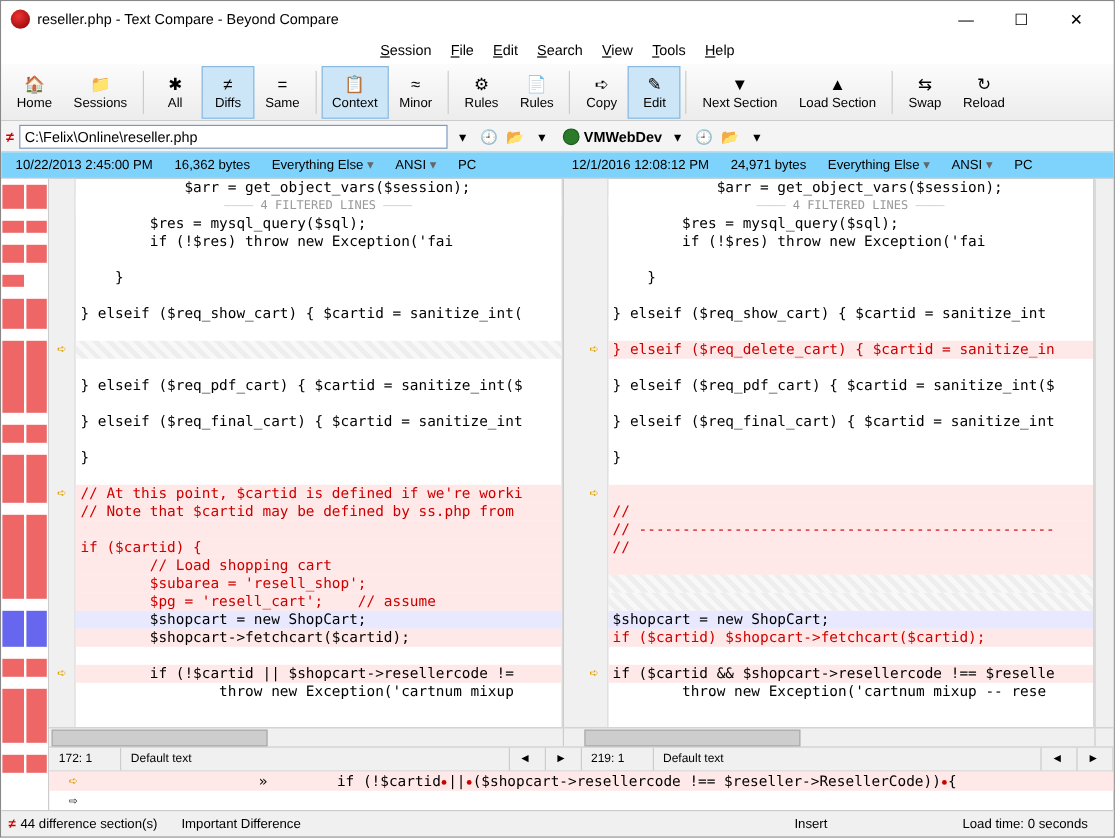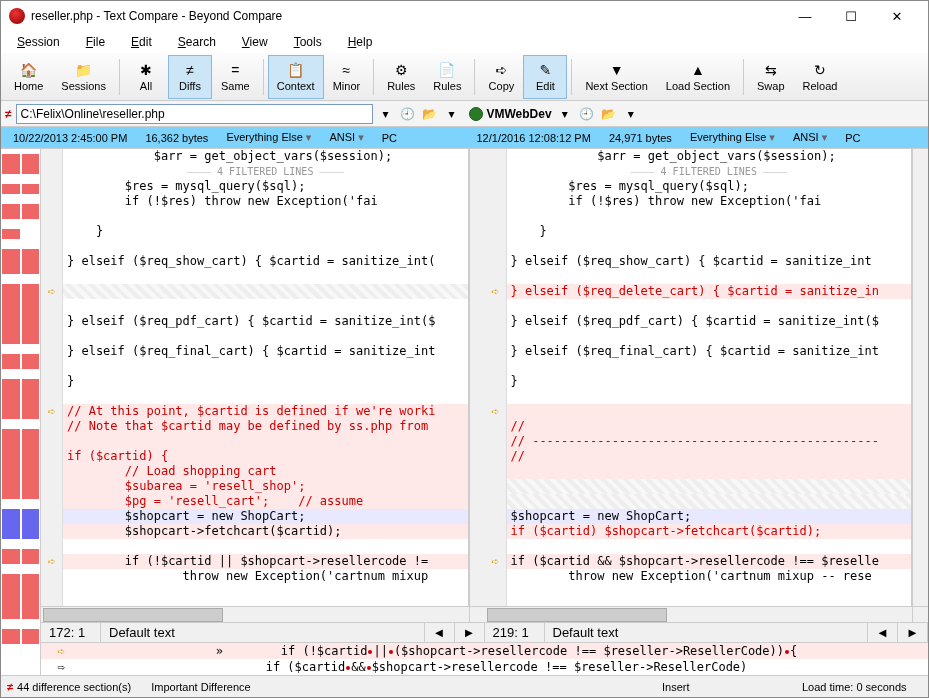--- a/index.html
+++ b/index.html
@@ -2,21 +2,21 @@
 <html><head>
 <meta charset="utf-8">
 <style>
 * { margin: 0; padding: 0; box-sizing: border-box; }
 body { font-family: "Segoe UI", Tahoma, sans-serif; font-size: 12px; background: #fff; color: #000; width: 929px; height: 698px; overflow: hidden; border: 1px solid #888; }
 .titlebar { height: 30px; display: flex; align-items: center; padding: 0 8px; background: #fff; }
 .titlebar .icon-app { width: 16px; height: 16px; margin-right: 6px; border-radius: 50%; background: radial-gradient(circle at 40% 35%, #e33, #800); }
 .titlebar .title { flex: 1; font-size: 12px; }
 .win-controls { display: flex; gap: 0; }
 .win-controls div { width: 46px; height: 28px; display: flex; align-items: center; justify-content: center; font-size: 13px; }
-.menubar { height: 22px; display: flex; align-items: center; padding: 0 10px; gap: 14px; background: #fff; }
+.menubar { height: 22px; display: flex; align-items: center; padding: 0 10px; gap: 4px; background: #fff; justify-content: center; }
 .menubar span { padding: 2px 6px; }
 .menubar u { text-decoration: underline; }
 .toolbar { height: 48px; display: flex; align-items: center; background: linear-gradient(#fcfcfc,#ececec); border-bottom: 1px solid #ccc; padding: 0 4px; }
 .tool { display: flex; flex-direction: column; align-items: center; justify-content: center; padding: 2px 8px; font-size: 11px; min-width: 44px; height: 44px; border: 1px solid transparent; }
 .tool.sel { background: #cde6f7; border: 1px solid #8ab9e0; }
 .tool .ti { width: 18px; height: 18px; margin-bottom: 1px; display: flex; align-items: center; justify-content: center; font-size: 14px; }
 .sep { width: 1px; height: 36px; background: #ccc; margin: 0 4px; }
 .pathbar { height: 26px; display: flex; align-items: center; background: #f4f4f4; border-bottom: 1px solid #ccc; }
 .path-half { display: flex; align-items: center; flex: 1; padding: 0 4px; gap: 4px; }
 .path-input { flex: 1; height: 20px; border: 1px solid #7a9ac0; background: #fff; padding: 0 4px; font-size: 12px; display: flex; align-items: center; }
@@ -40,21 +40,21 @@
 .gut-row { height: 15px; display: flex; align-items: center; justify-content: center; }
 .arrow-y { color: #e0a000; font-size: 13px; }
 .code { flex: 1; font-family: Consolas, monospace; font-size: 12px; line-height: 15px; white-space: pre; overflow: hidden; position: relative; }
 .code .ln { height: 15px; padding-left: 4px; }
 .code .filt { height: 15px; color: #999; text-align: center; font-size: 10px; background: #fff; }
 .code .filt::before, .code .filt::after { content: " ———— "; color: #ccc; }
 .bg-hatch { background: repeating-linear-gradient(45deg, #f8f8f8, #f8f8f8 4px, #eee 4px, #eee 8px); }
 .bg-pink { background: #ffe8e8; }
 .bg-lav { background: #e8e8ff; }
 .txt-red { color: #c00; }
-.bottom-ruler { height: 20px; display: flex; background: #f0f0f0; border-top: 1px solid #ccc; font-size: 13px; }
+.bottom-ruler { height: 20px; display: flex; background: #f0f0f0; border-top: 1px solid #ccc; font-size: 10px; }
 .bottom-ruler .cell { display: flex; align-items: center; padding: 0 8px; border-right: 1px solid #ccc; }
 .bottom-ruler .stretch { flex: 1; }
 .merge-area { border-top: 1px solid #ccc; }
 .merge-row { height: 16px; display: flex; align-items: center; font-family: Consolas, monospace; font-size: 12px; }
 .merge-row .mg { width: 40px; display: flex; justify-content: center; }
 .merge-row .mtxt { flex: 1; white-space: pre; overflow: hidden; padding-left: 4px; text-align: center; }
 .dot-mid { display: inline-block; width: 4px; height: 4px; background: #c00; border-radius: 50%; vertical-align: middle; margin: 0 1px; }
 .statusbar { height: 22px; display: flex; align-items: center; background: #f0f0f0; border-top: 1px solid #ccc; font-size: 11px; padding: 0 6px; gap: 20px; }
 .statusbar .sicon { color: #c00; font-weight: bold; margin-right: 4px; }
 .statusbar .scell { min-width: 120px; }
@@ -332,21 +332,20 @@
     </div>
     <div class="merge-area" id="merge-area">
         <div class="merge-row bg-pink">
           <div class="mg">
             <span class="arrow-y">➪</span>
           </div>
           <div class="mtxt">»        if (!$cartid<span class="dot-mid"></span>||<span class="dot-mid"></span>($shopcart-&gt;resellercode !== $reseller-&gt;ResellerCode))<span class="dot-mid"></span>{</div>
         </div>
         <div class="merge-row ">
           <div class="mg">⇨</div>
-          <div class="mtxt">if ($cartid<span class="dot-mid"></span>&amp;&amp;<span class="dot-mid"></span>$shopcart-&gt;resellercode !== $reseller-&gt;ResellerCode)</div>
         </div>
       </div>
   </div>
 </div>
 
 <div class="statusbar">
   <span><span class="sicon">≠</span><span>44 difference section(s)</span></span>
   <span class="scell">Important Difference</span>
   <span style="flex:1;"></span>
   <span class="scell">Insert</span>

